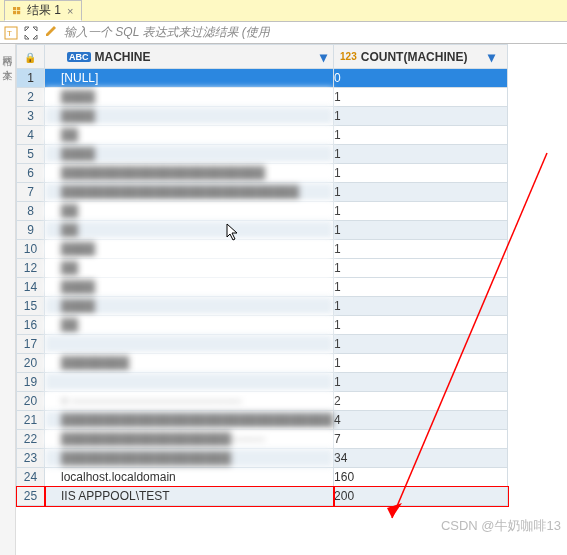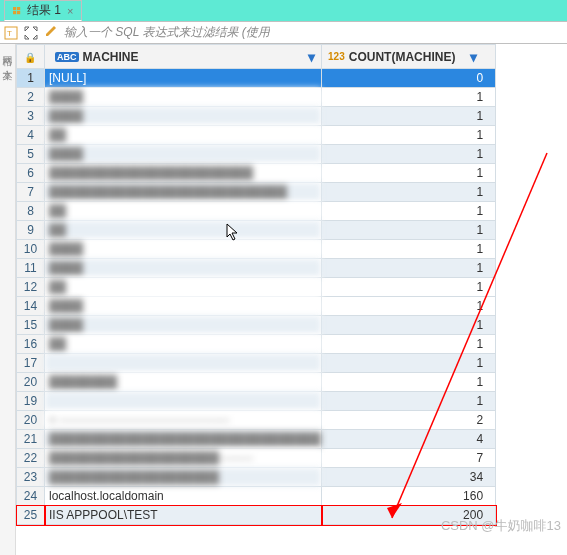--- a/index.html
+++ b/index.html
@@ -1,35 +1,35 @@
 <!DOCTYPE html>
 <html><head>
 <meta charset="utf-8">
 <style>
 * { margin: 0; padding: 0; box-sizing: border-box; font-family: "Segoe UI", Tahoma, sans-serif; }
 body { background: #fff; font-size: 12px; color: #333; position: relative; width: 567px; height: 555px; overflow: hidden; }
-.tabbar { display: flex; align-items: center; height: 22px; border-bottom: 1px solid #c0c0c0; background: #5eead4; padding-left: 4px; }
+.tabbar { display: flex; align-items: center; height: 22px; border-bottom: 1px solid #c0c0c0; background: #fef9c3; padding-left: 4px; }
 .tab { display: flex; align-items: center; gap: 6px; padding: 0 8px; height: 21px; border: 1px solid #c0c0c0; border-bottom: 1px solid #fff; font-size: 12px; }
 .tab-icon { width: 8px; height: 8px; display: flex; align-items: center; justify-content: center; }
 .tab-close { font-size: 11px; color: #777; cursor: pointer; }
 .sqlbar { display: flex; align-items: center; height: 22px; border-bottom: 1px solid #c0c0c0; padding: 0 4px; gap: 6px; }
 .sql-icon { width: 14px; height: 14px; }
 .sql-text { color: #0a8a2c; font-size: 12px; white-space: nowrap; overflow: hidden; flex: 0 0 auto; font-family: Consolas, monospace; }
 .expand-icon { width: 14px; height: 14px; color: #666; }
 .hint { color: #888; font-style: italic; font-size: 12px; white-space: nowrap; overflow: hidden; }
 .grid-wrap { position: absolute; top: 44px; left: 0; right: 0; bottom: 0; }
 .vtoolbar { position: absolute; left: 0; top: 0; width: 16px; height: 100%; background: #f5f5f5; border-right: 1px solid #ddd; }
 .vtoolbar .vt { writing-mode: vertical-rl; font-size: 10px; color: #888; padding-top: 4px; text-align: center; }
 .grid { position: absolute; left: 16px; top: 0; right: 0; bottom: 0; overflow: auto; }
 table { border-collapse: collapse; width: auto; }
 th, td { border: 1px solid #d4dde4; height: 19px; font-size: 12px; }
 thead th { background: #f3f3f3; height: 24px; position: sticky; top: 0; }
 .col-rownum { width: 28px; text-align: center; background: #f3f3f3; color: #3a5f7d; }
-.col-machine { width: 200px; text-align: left; padding-left: 4px; margin-top: 24px; }
-.col-count { width: 174px; text-align: right; padding-right: 12px; }
+.col-machine { width: 200px; text-align: left; padding-left: 16px; margin-top: 24px; }
+.col-count { width: 174px; padding-right: 6px; }
 .hdr-cell { display: flex; align-items: center; gap: 4px; padding: 0 6px; }
 .hdr-arrow { color: #2a74c9; font-size: 14px; margin-left: auto; }
 .lock-icon { color: #e0a030; font-size: 10px; }
 .abc-badge { background: #2a74c9; color: #fff; font-size: 9px; padding: 0 2px; border-radius: 2px; font-weight: bold; }
 .num-badge { color: #d48a00; font-size: 10px; font-weight: bold; }
 tbody tr.odd td.col-machine, tbody tr.odd td.col-count { background: #e8eff5; }
 tbody tr.even td.col-machine, tbody tr.even td.col-count { background: #fff; }
 tbody tr.selected td { background: #2b87e0 !important; color: #fff; }
 tbody tr.selected td.col-rownum { background: #c2ddf2 !important; color: #333; }
 .blur-cell { filter: blur(3px); color: #888; }
@@ -148,25 +148,20 @@
           <tr class="odd">
             <td class="col-rownum">9</td>
             <td class="col-machine blur-cell">██</td>
             <td class="col-count">1</td>
           </tr>
           <tr class="even">
             <td class="col-rownum">10</td>
             <td class="col-machine blur-cell">████</td>
             <td class="col-count">1</td>
           </tr>
-          <tr class="odd">
-            <td class="col-rownum">11</td>
-            <td class="col-machine blur-cell">████</td>
-            <td class="col-count">1</td>
-          </tr>
           <tr class="even">
             <td class="col-rownum">12</td>
             <td class="col-machine blur-cell">██</td>
             <td class="col-count">1</td>
           </tr>
           <tr class="even">
             <td class="col-rownum">14</td>
             <td class="col-machine blur-cell">████</td>
             <td class="col-count">1</td>
           </tr>

